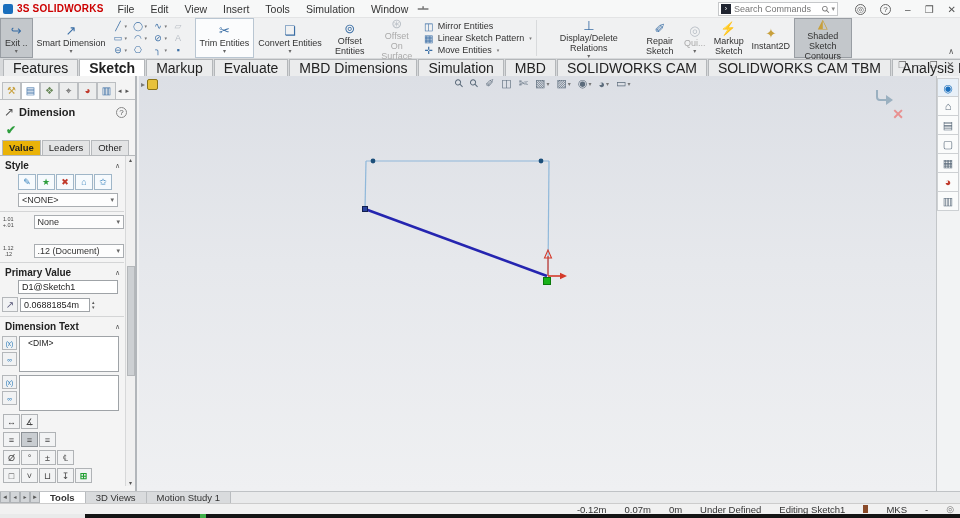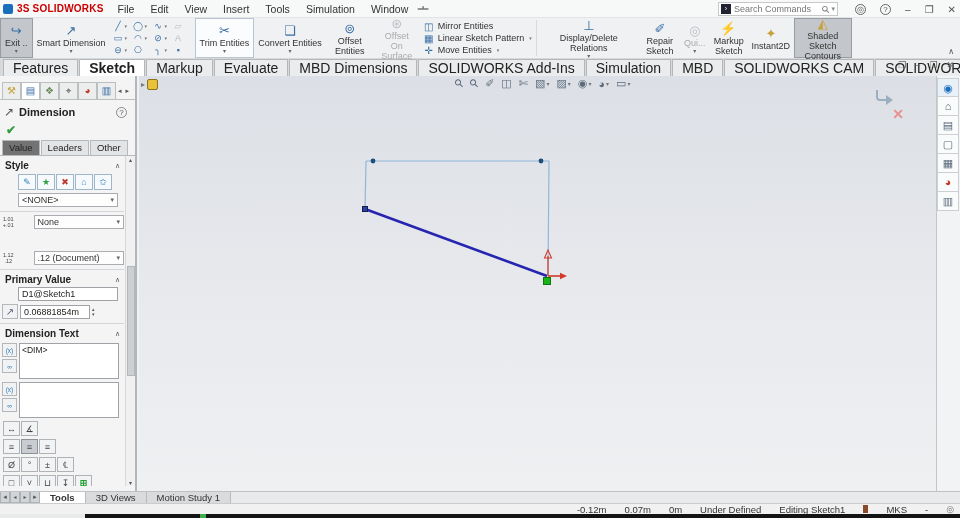--- a/index.html
+++ b/index.html
@@ -59,40 +59,40 @@
   .pm-tab { width:19px; height:17px; border:1px solid #bcbfc2; border-bottom:none; background:#eceded; text-align:center; font-size:10px; line-height:16px;}
   .pm-tab.active { background:#fff; }
   .pm-arrows { font-size:7px; color:#555; margin-left:2px; display:flex; gap:4px; align-items:center; height:17px;}
   .pm-head { display:flex; align-items:center; gap:5px; padding:5px 4px 2px 4px; }
   .pm-head .hicon { color:#555; font-size:12px; }
   .pm-head .htitle { font-weight:bold; font-size:11px; color:#222; flex:1;}
   .pm-help { width:11px; height:11px; border:1px solid #888; border-radius:50%; font-size:8px; line-height:10px; text-align:center; color:#555; margin-right:4px;}
   .pm-check { color:#2e9e3e; font-size:12px; font-weight:bold; padding:2px 0 3px 6px; }
   .vtabs { display:flex; align-items:flex-end; border-bottom:1px solid #b6b9bc; padding-left:2px; height:16px;}
   .vtab { height:15px; line-height:14px; padding:0 6px; font-size:9.5px; background:#e3e4e5; border:1px solid #b6b9bc; border-bottom:none; margin-right:1px;}
-  .vtab.active { background:#737373; }
+  .vtab.active { background:#eab308;font-weight:bold; }
   .pm-body { position:relative; height:330px; }
   .pm-content { position:absolute; left:0; top:0; right:11px; bottom:0; overflow:hidden; }
   .sect-h { display:flex; align-items:center; justify-content:space-between; padding:4px 4px 2px 5px; font-weight:bold; font-size:10px; color:#222;}
   .sect-h .col { font-size:7px; color:#555; font-weight:normal;}
   .sect-div { border-top:1px solid #d4d5d6; margin:4px 0 0 0; }
   .stylebtns { display:flex; gap:1px; margin:1px 0 3px 18px; }
   .sbtn { width:18px; height:16px; border:1px solid #9fb6c8; background:#f6fafd; font-size:9px; text-align:center; line-height:15px; color:#2a7ab8;}
   .dd { margin:1px 0 2px 18px; width:100px; height:14px; background:#fdfdfd; border:1px solid #a9adb1; display:flex; align-items:center; justify-content:space-between; padding:0 3px; font-size:9px; color:#333;}
   .dd .car { font-size:7px; color:#666; }
   .tolrow { display:flex; align-items:center; gap:19px; margin:3px 0 0 2px; }
   .tolicon { width:14px; height:13px; font-size:5.5px; line-height:6px; color:#444; text-align:center; }
   .field { width:100px; height:14px; background:#fff; border:1px solid #9fa3a7; font-size:9px; padding:0 3px; display:flex; align-items:center; color:#222;}
   .pvrow { display:flex; align-items:center; gap:2px; margin:3px 0 0 2px;}
   .pvicon { width:16px; height:15px; border:1px solid #b4b7ba; background:#f1f2f3; color:#557; font-size:10px; text-align:center; line-height:14px;}
   .spin { display:flex; flex-direction:column; font-size:5px; color:#555; line-height:5px; }
   .dtgroup { display:flex; gap:2px; margin:2px 0 3px 2px; }
   .dtcol { display:flex; flex-direction:column; gap:2px; }
   .dtbtn { width:15px; height:14px; border:1px solid #b4b7ba; background:#f1f2f3; font-size:6.5px; color:#2a7ab8; text-align:center; line-height:13px;}
-  .dtarea { width:100px; height:36px; background:#fff; border:1px solid #9fa3a7; font-size:8.5px; padding:1px 2px; color:#222;}
+  .dtarea { width:100px; height:36px; background:#fff; border:1px solid #9fa3a7; font-size:8.5px; padding:1px 8px; color:#222;}
   .btnrow { display:flex; gap:1px; margin:3px 0 0 3px; }
   .pbtn { width:17px; height:15px; border:1px solid #b0b3b6; background:#f2f3f4; font-size:9px; text-align:center; line-height:14px; color:#444;}
   .pbtn.sel { background:#c9cdd1; border-color:#8d9297; }
   .pbtn .grn { color:#1f9e30; font-weight:bold; }
   .pm-scroll { position:absolute; right:0; top:0; bottom:0; width:10px; background:#f0f0f0; border-left:1px solid #d7d8d9; display:flex; flex-direction:column; justify-content:space-between; align-items:center; font-size:6px; color:#555;}
   .pm-scroll .thumb { width:8px; height:110px; background:#cdd0d3; border:1px solid #b4b7ba; }
 
   
   .vp { position:absolute; left:139px; top:0; width:797px; height:415px; background:linear-gradient(180deg,#dcdfe5 0%,#e6e8ec 45%,#eff0f2 100%); overflow:hidden;}
   .flyout { position:absolute; left:2px; top:3px; display:flex; align-items:center; gap:2px;}
@@ -290,21 +290,20 @@
     </div>
     <span class="collapse-arrow">∧</span>
   </div>
 
   <div class="ctabs">
     <div class="ctab">Features</div>
     <div class="ctab active">Sketch</div>
     <div class="ctab">Markup</div>
     <div class="ctab">Evaluate</div>
     <div class="ctab">MBD Dimensions</div>
-    <div class="ctab">SOLIDWORKS Add-Ins</div>
     <div class="ctab">Simulation</div>
     <div class="ctab">MBD</div>
     <div class="ctab">SOLIDWORKS CAM</div>
     <div class="ctab">SOLIDWORKS CAM TBM</div>
     <div class="ctab">Analysis Preparation</div>
   </div>
   <div class="docwin">
     <span>❐</span>
     <span>–</span>
     <span>❐</span>
@@ -361,21 +360,21 @@
           <div class="tolrow">
             <div class="tolicon">
               <div>1.01</div>
                 <div>+.01</div>
             </div>
             <div class="dd" style="margin:0;">
               <span>None</span>
                 <span class="car">▾</span>
             </div>
           </div>
-          <div class="tolrow" style="margin-top:22px;justify-content:space-between;">
+          <div class="tolrow" style="margin-top:15px;justify-content:space-between;">
             <div class="tolicon">
               <div>1.12</div>
                 <div>.12</div>
             </div>
             <div class="dd" style="margin:0;">
               <span>.12 (Document)</span>
                 <span class="car">▾</span>
             </div>
           </div>
           <div class="sect-div"></div>

